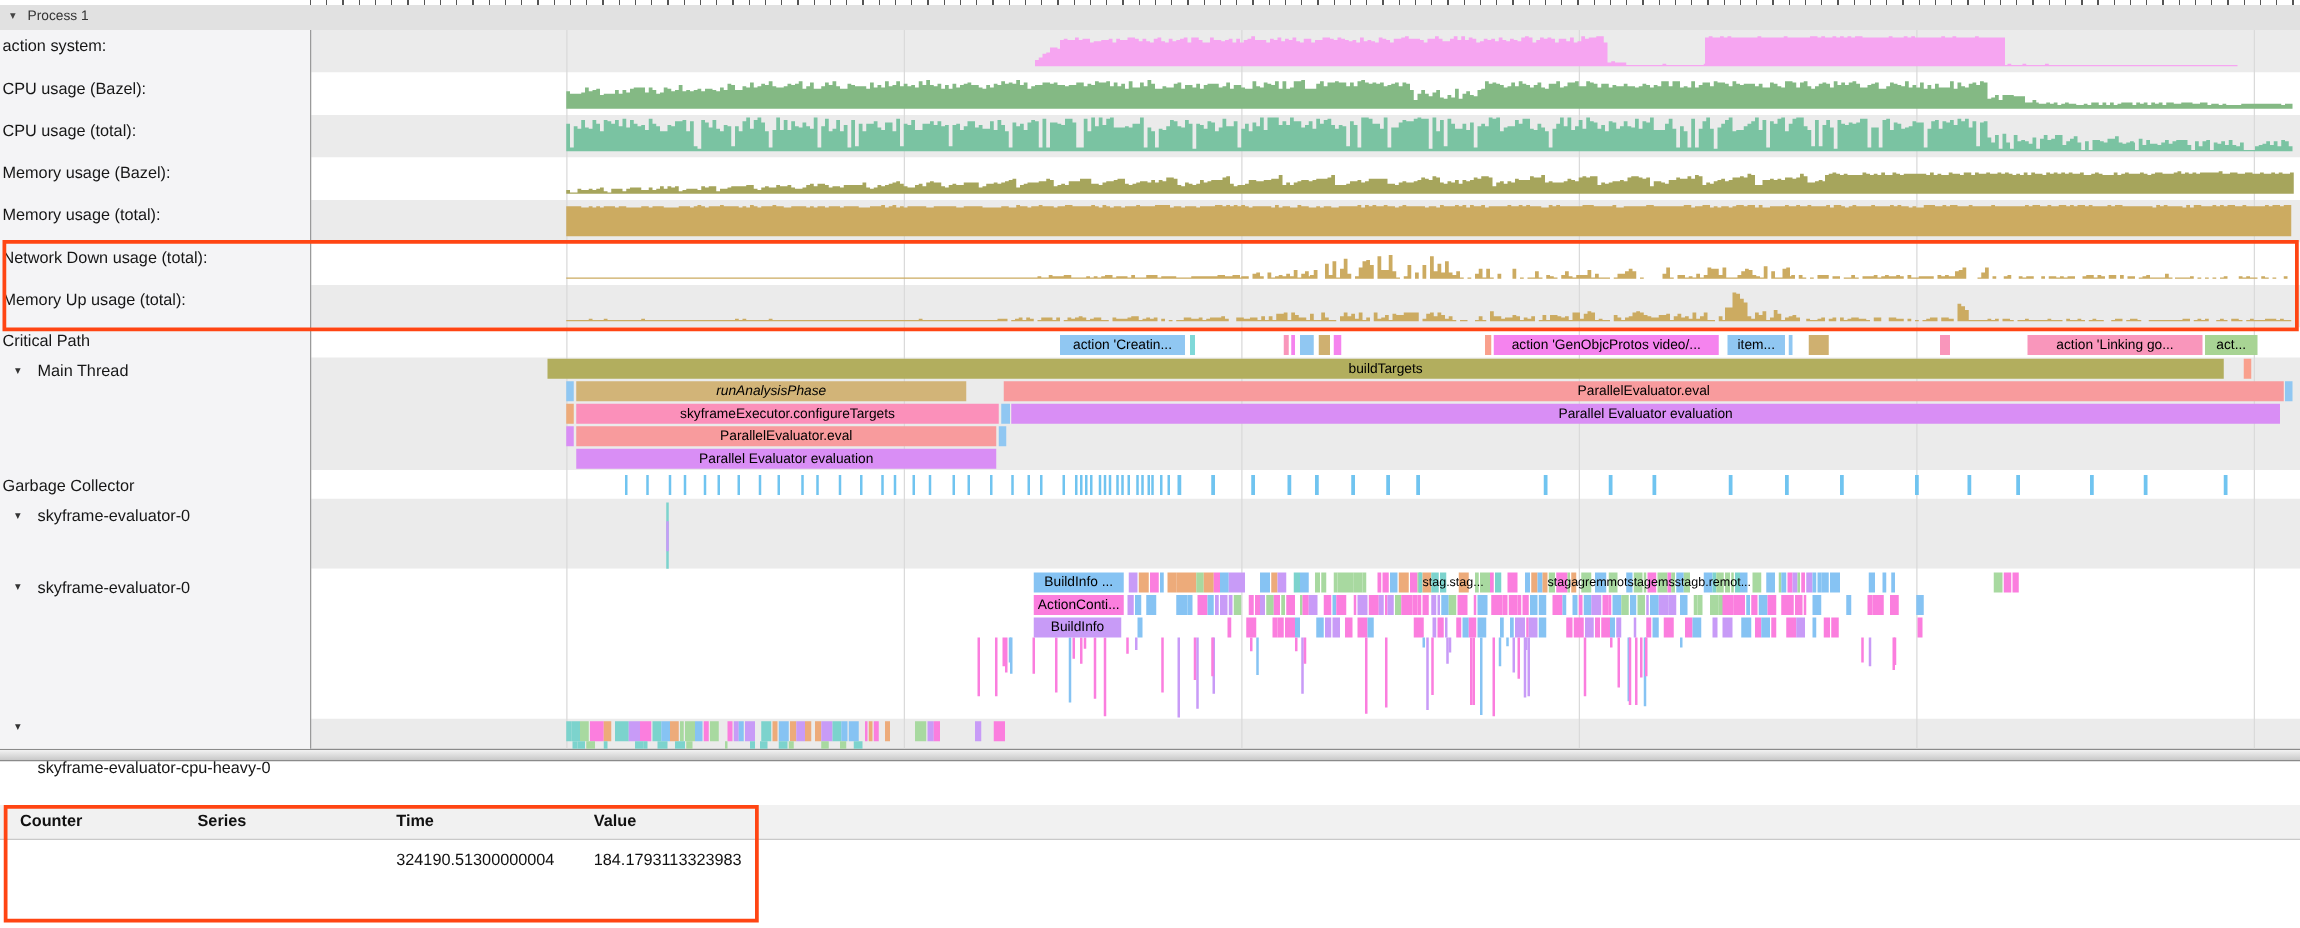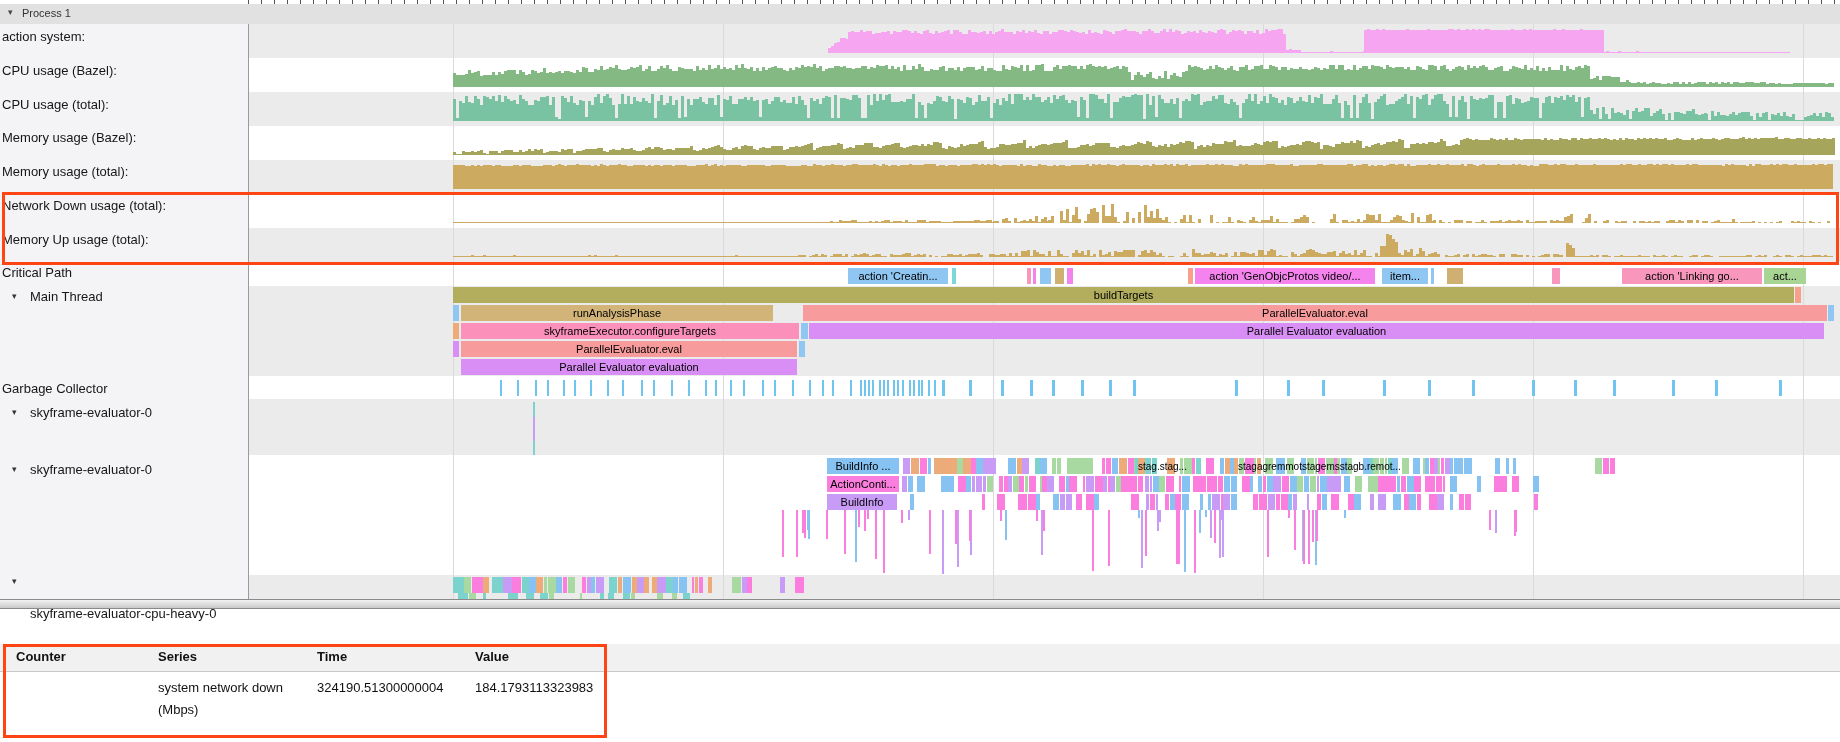--- a/index.html
+++ b/index.html
@@ -95,24 +95,24 @@
       <div class="span" style="left: 1055px; top: 268px; width: 9px; background: rgb(207, 176, 112);"></div>
       <div class="span" style="left: 1067px; top: 268px; width: 6px; background: rgb(245, 131, 238);"></div>
       <div class="span" style="left: 1188px; top: 268px; width: 5px; background: rgb(249, 160, 141);"></div>
       <div class="span" style="left: 1195px; top: 268px; width: 180px; background: rgb(245, 131, 238);">action 'GenObjcProtos video/...</div>
       <div class="span" style="left: 1382px; top: 268px; width: 46px; background: rgb(144, 199, 242);">item...</div>
       <div class="span" style="left: 1431px; top: 268px; width: 3px; background: rgb(144, 199, 242);"></div>
       <div class="span" style="left: 1447px; top: 268px; width: 16px; background: rgb(207, 176, 112);"></div>
       <div class="span" style="left: 1552px; top: 268px; width: 8px; background: rgb(249, 150, 187);"></div>
       <div class="span" style="left: 1622px; top: 268px; width: 140px; background: rgb(249, 150, 187);">action 'Linking go...</div>
       <div class="span" style="left: 1764px; top: 268px; width: 42px; background: rgb(168, 212, 148);">act...</div>
-      <div class="span" style="left: 453px; top: 287px; width: 1341px; background: rgb(178, 174, 94);">buildTargets</div>
+      <div class="span" style="left: 438px; top: 287px; width: 1341px; background: rgb(178, 174, 94);">buildTargets</div>
       <div class="span" style="left: 1795px; top: 287px; width: 6px; background: rgb(249, 160, 141);"></div>
       <div class="span" style="left: 453px; top: 305px; width: 6px; background: rgb(144, 199, 242);"></div>
-      <div class="span" style="left: 461px; top: 305px; width: 312px; background: rgb(210, 180, 120);">runAnalysisPhase</div>
+      <div class="span" style="left: 461px; top: 305px; width: 312px; background: rgb(210, 180, 120); font-style: italic;">runAnalysisPhase</div>
       <div class="span" style="left: 803px; top: 305px; width: 1024px; background: rgb(248, 155, 157);">ParallelEvaluator.eval</div>
       <div class="span" style="left: 1828px; top: 305px; width: 6px; background: rgb(144, 199, 242);"></div>
       <div class="span" style="left: 453px; top: 323px; width: 6px; background: rgb(237, 171, 122);"></div>
       <div class="span" style="left: 461px; top: 323px; width: 338px; background: rgb(251, 144, 186);">skyframeExecutor.configureTargets</div>
       <div class="span" style="left: 801px; top: 323px; width: 7px; background: rgb(144, 199, 242);"></div>
       <div class="span" style="left: 809px; top: 323px; width: 1015px; background: rgb(217, 142, 245);">Parallel Evaluator evaluation</div>
       <div class="span" style="left: 453px; top: 341px; width: 6px; background: rgb(217, 142, 245);"></div>
       <div class="span" style="left: 461px; top: 341px; width: 336px; background: rgb(248, 155, 157);">ParallelEvaluator.eval</div>
       <div class="span" style="left: 799px; top: 341px; width: 6px; background: rgb(144, 199, 242);"></div>
       <div class="span" style="left: 461px; top: 359px; width: 336px; background: rgb(217, 142, 245);">Parallel Evaluator evaluation</div>
@@ -546,19 +546,18 @@
       <span class="side-arrow" style="left: 12px; top: 552px;">▾</span>
       <span class="side-label" style="left: 30px; top: 582px;">skyframe-evaluator-cpu-heavy-0</span>
     </div>
   <div id="splitter" class="abs"></div>
   <div id="detail" class="abs">
     <div class="hdr"></div>
     <div class="hc c0">Counter</div>
     <div class="hc c1">Series</div>
     <div class="hc c2">Time</div>
     <div class="hc c3">Value</div>
-    <div class="bc c1">system network down (Mbps)</div>
     <div class="bc c2">324190.51300000004</div>
     <div class="bc c3">184.1793113323983</div>
   </div>
 <div class="red-box" style="left: 2px; top: 192px; width: 1831px; height: 67px; border-color: rgb(255, 69, 19);"></div>
     <div class="red-box" style="left: 3px; top: 644px; width: 598px; height: 88px; border-color: rgb(255, 69, 19);"></div>
   </div>
 
 </body></html>

